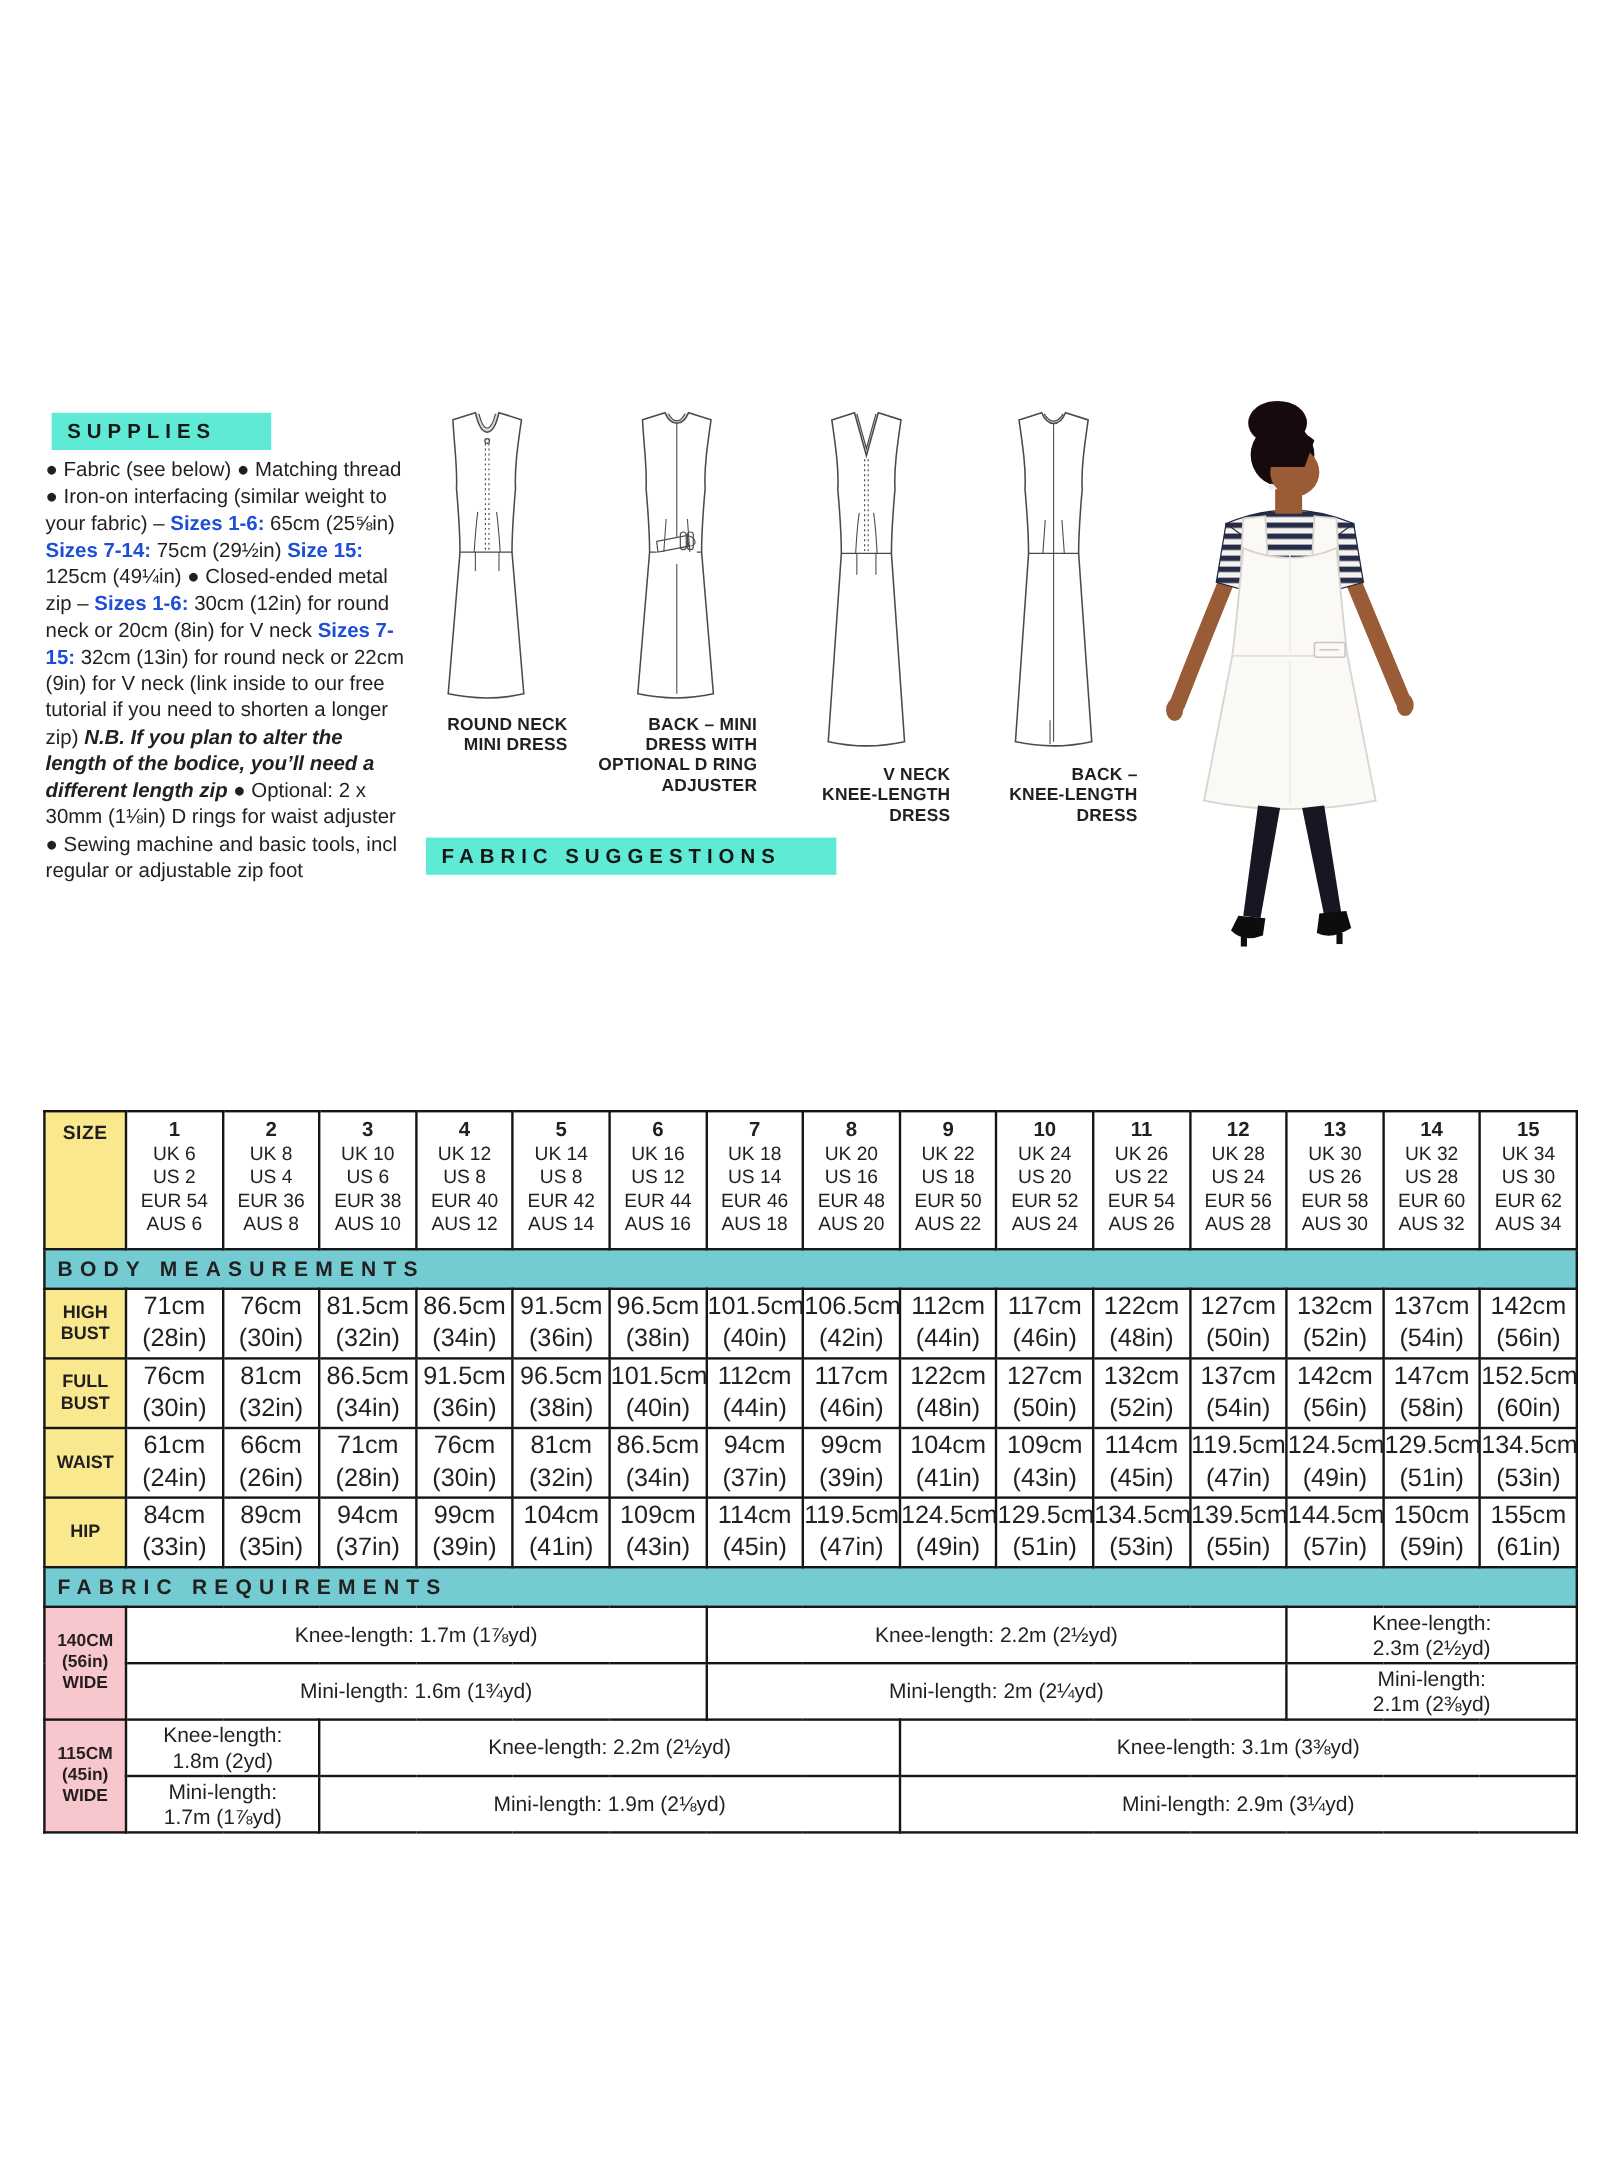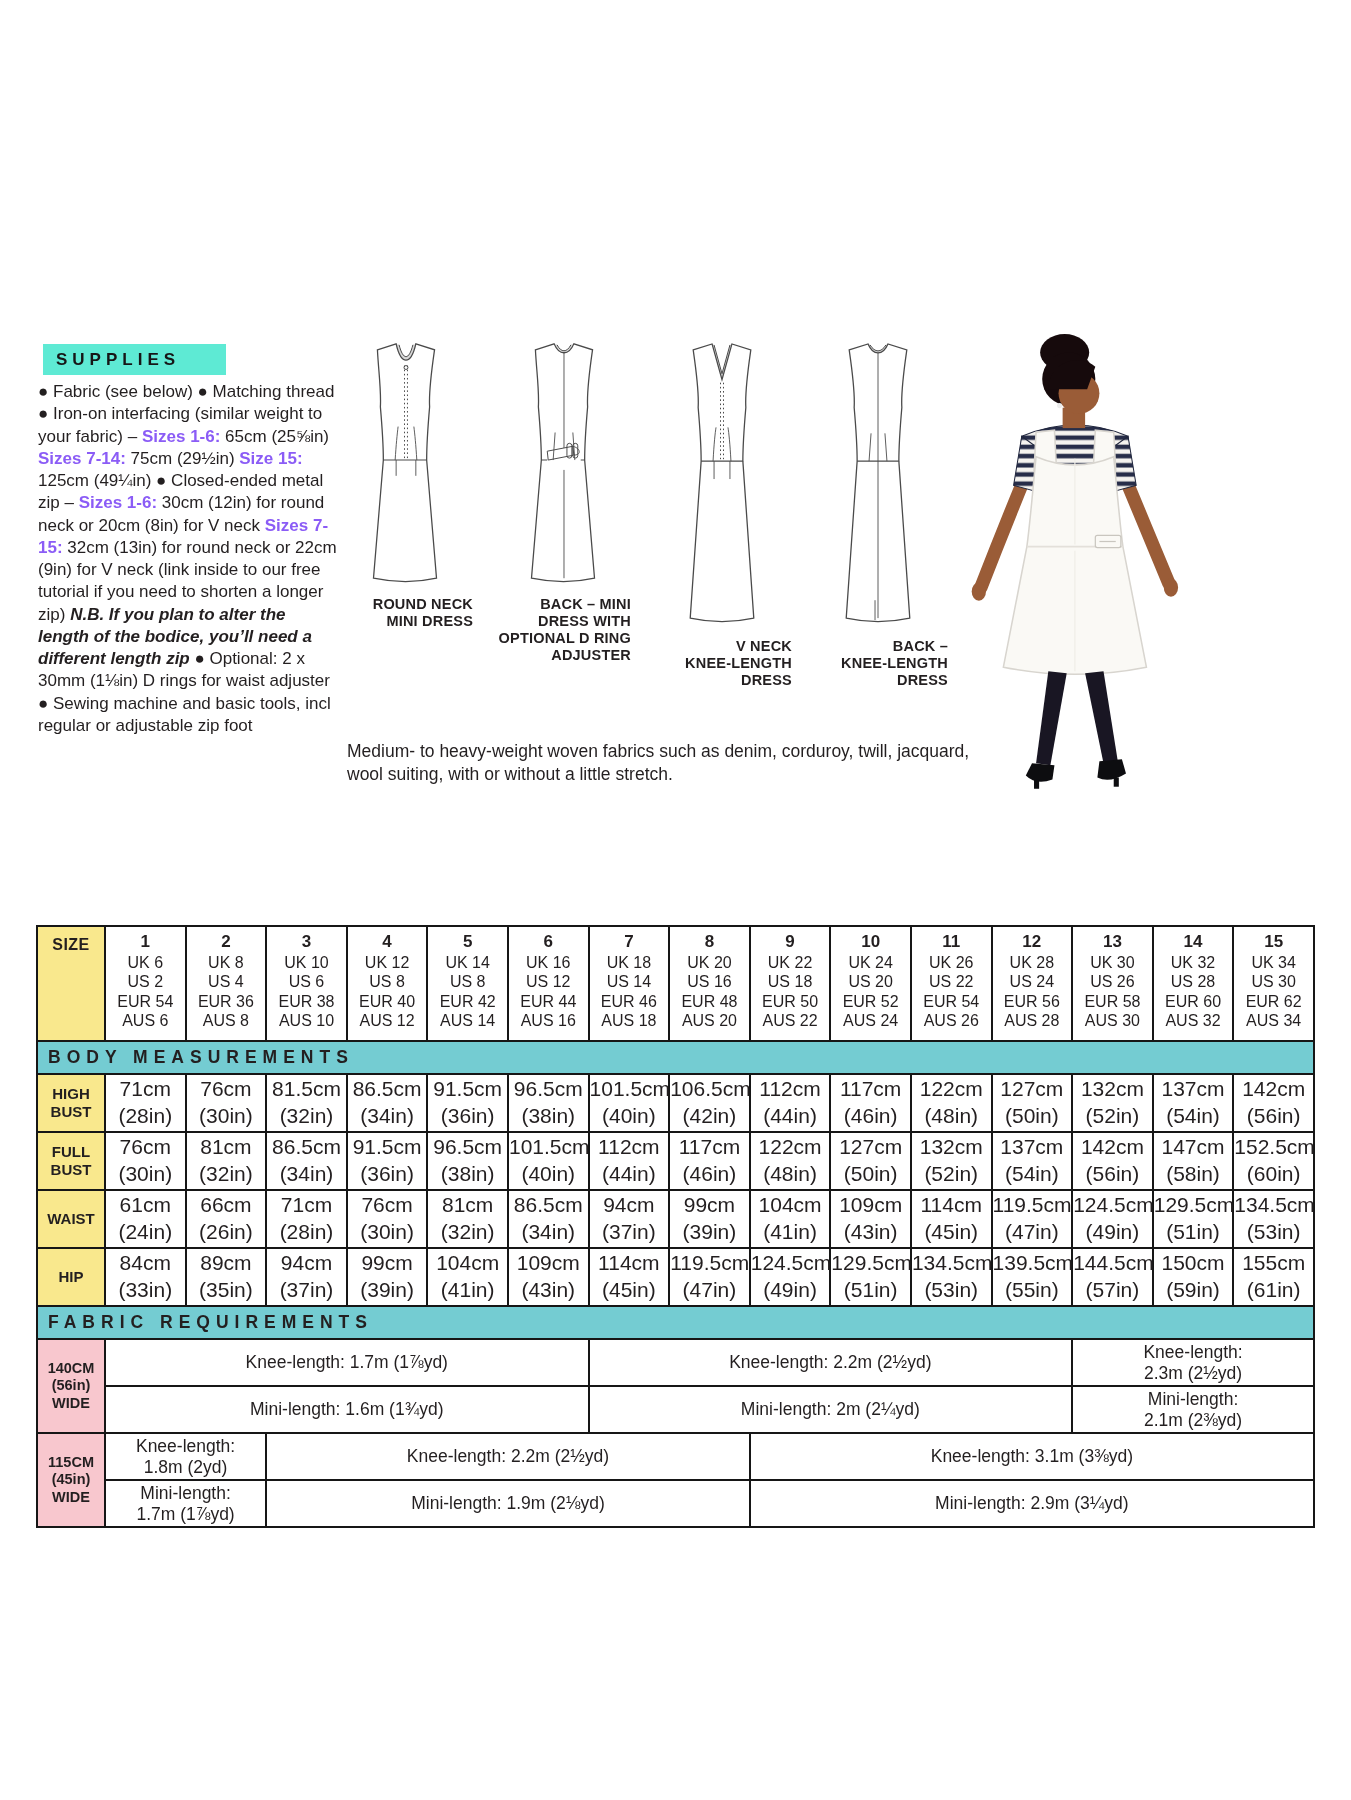--- a/index.html
+++ b/index.html
@@ -5,21 +5,21 @@
   *{box-sizing:border-box}
   html,body{margin:0;padding:0;background:#fff}
   .page{position:relative;width:1351px;height:1800px;background:#fff;overflow:hidden;
         font-family:"Liberation Sans",sans-serif;color:#231f20}
 
   .band-title{position:absolute;background:#5eead4;color:#161616;font-weight:bold;
         font-size:17px;letter-spacing:5px;display:flex;align-items:center;padding:0 13px;height:31px}
 
   .supplies-text{position:absolute;left:38px;top:381px;width:300px;font-size:17px;line-height:1.31}
   .seg-n{}
-  .seg-c{color:#8b5cf6;font-weight:bold}
+  .seg-c{color:#1d4ed8;font-weight:bold}
   .seg-bi{font-weight:bold;font-style:italic}
 
   .fs-body{position:absolute;left:347px;top:740px;width:648px;font-size:17.5px;line-height:1.3}
 
   .dress-svg{position:absolute}
   .diagram-label{position:absolute;font-weight:bold;font-size:14.5px;line-height:1.18;
         text-align:right;white-space:pre-line;letter-spacing:.2px}
 
   table.size-table{position:absolute;left:36px;top:925px;width:1279px;border-collapse:collapse;table-layout:fixed}
   .size-table td{border:2.5px solid #161616;text-align:center;vertical-align:middle;padding:0;background:#fff}
@@ -136,21 +136,21 @@
 
     <path d="M104,334 L122,336 L106,426 L92,424 Z" fill="#191623"></path>
     <path d="M140,336 L158,334 L172,422 L158,424 Z" fill="#191623"></path>
 
     <path d="M88,424 L110,426 L108,440 Q92,446 82,436 Z" fill="#0d0d10"></path>
     <rect x="90" y="440" width="5" height="9" fill="#0d0d10"></rect>
     <path d="M154,422 L176,420 L180,434 Q164,444 152,438 Z" fill="#0d0d10"></path>
     <rect x="168" y="438" width="5" height="9" fill="#0d0d10"></rect>
   </svg>
 
-  <div class="fs-body">Medium- to heavy-weight woven fabrics such as denim, corduroy, twill, jacquard, wool suiting, with or without a little stretch.</div>
+  <div class="band-title" style="left:355px;top:698px;min-width:342px">FABRIC SUGGESTIONS</div>
 
   <table class="size-table">
     <colgroup>
         <col style="width:68px">
       </colgroup>
     <tbody id="table-body">
         <tr class="row-size">
           <td class="label-cell corner">SIZE</td>
           <td class="size-cell">
             <div class="size-num">1</div>

